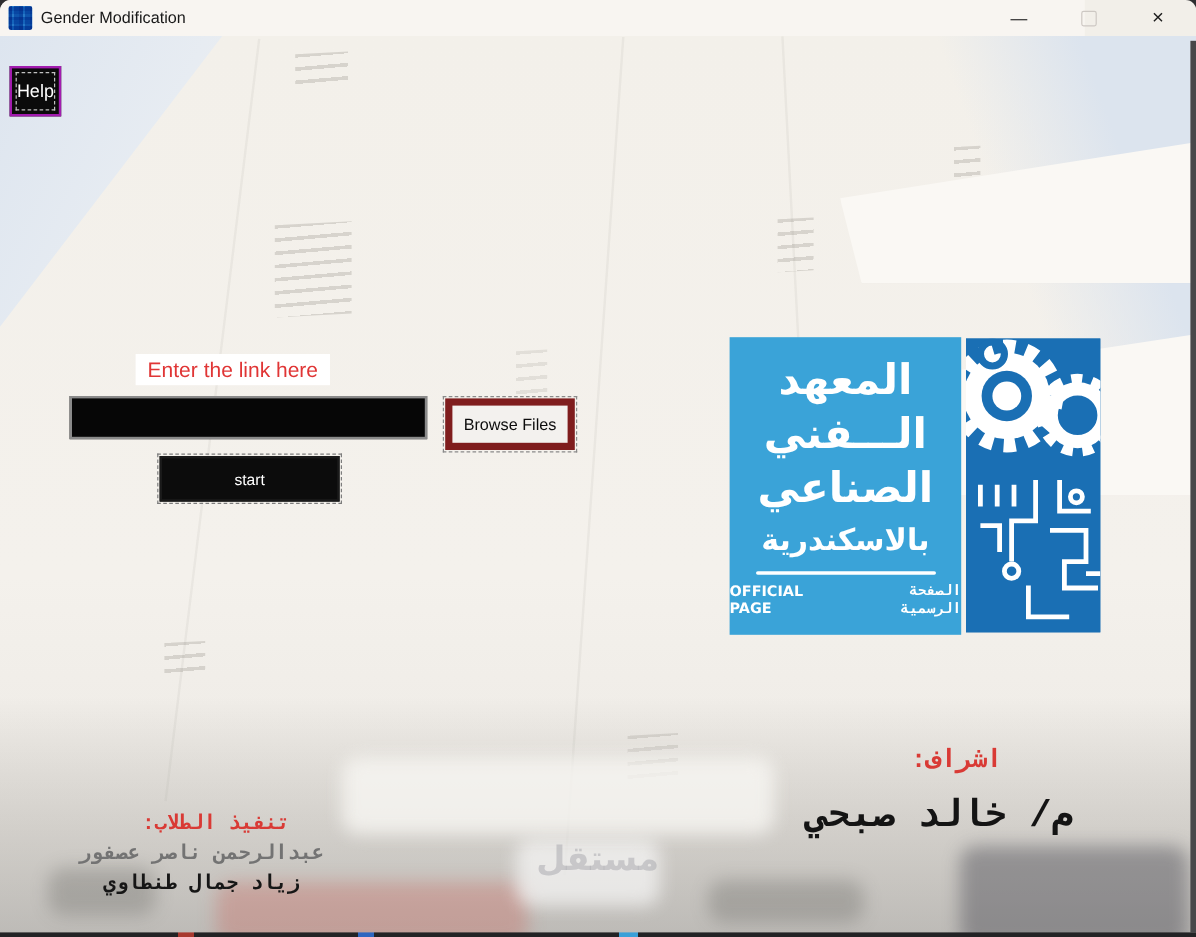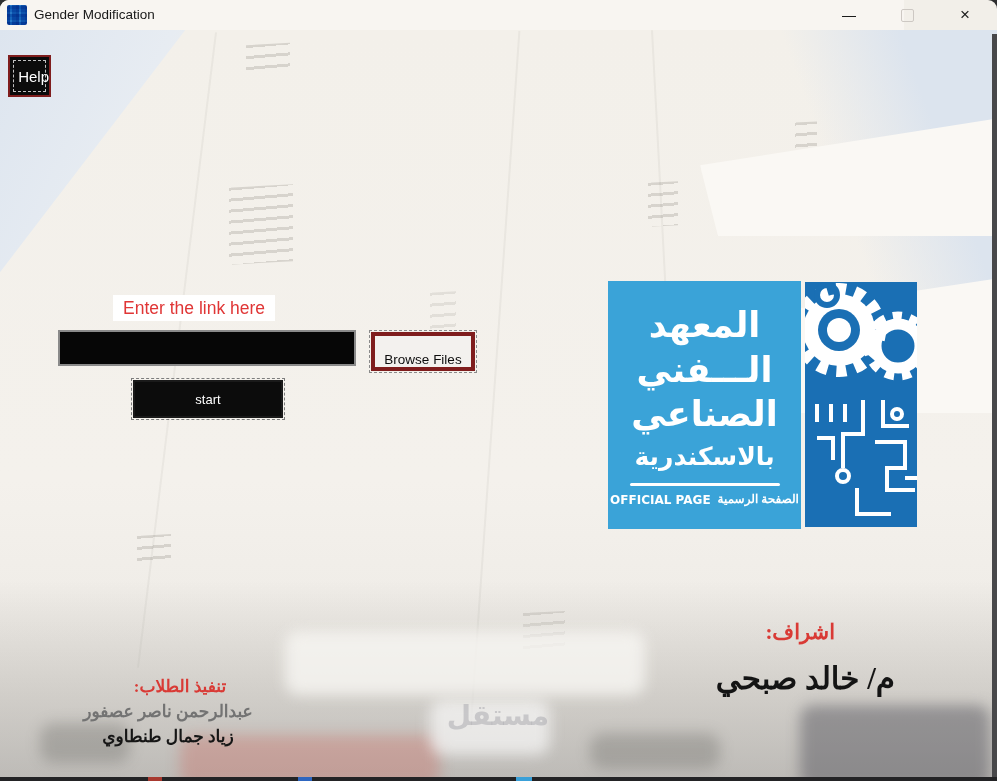--- a/index.html
+++ b/index.html
@@ -31,46 +31,46 @@
       background:linear-gradient(250deg,#dce4ee 0%,#dce4ee 28%,rgba(220,228,238,0) 62%);}
   .edgeline{width:2px;background:rgba(60,55,45,.05);}
   .slats{background:repeating-linear-gradient(178deg,rgba(95,90,80,.6) 0 3px,rgba(95,90,80,0) 3px 11px);opacity:.32;transform:skewY(-3deg);}
   .pane{background:#faf8f4;box-shadow:0 3px 8px rgba(90,85,75,.08);}
   #street{left:0;bottom:0;width:997px;height:200px;
       background:linear-gradient(180deg,rgba(200,197,192,0) 0%,rgba(178,175,170,.45) 55%,rgba(152,150,147,.55) 100%);}
   .blob{filter:blur(7px);border-radius:14px;}
 
   
   #help-btn{left:8px;top:55px;width:39px;height:38px;background:#0b0b0b;color:#fff;
-      border:2px solid #7f1d1d;outline:1px dashed rgba(255,255,255,.75);outline-offset:-6px;
-      font-size:15px;display:flex;align-items:center;justify-content:flex-end;cursor:pointer;}
+      border:2px solid #a21caf;outline:1px dashed rgba(255,255,255,.75);outline-offset:-6px;
+      font-size:15px;display:flex;align-items:center;justify-content:center;cursor:pointer;}
   #link-label{left:113px;top:295px;height:26px;line-height:26px;padding:0 10px;background:#ffffff;
       color:#e03636;font-size:17.5px;}
   #link-input{left:58px;top:330px;width:286px;height:32px;background:#060606;border:2px solid #8a8a8a;
       color:#fff;font-size:14px;padding:0 4px;box-sizing:content-box;}
   #browse-btn{left:371px;top:332px;width:96px;height:31px;background:#f3f1ee;color:#0d0d0d;
-      border:4px solid #7f1d1d;outline:1px dashed #8a8a8a;outline-offset:1px;
-      font-size:13.5px;display:flex;align-items:flex-end;justify-content:center;cursor:pointer;}
+      border:6px solid #7f1d1d;outline:1px dashed #8a8a8a;outline-offset:1px;
+      font-size:13.5px;display:flex;align-items:center;justify-content:center;cursor:pointer;}
   #start-btn{left:133px;top:380px;width:146px;height:34px;background:#0c0c0c;color:#fff;
       border:2px solid #1a1a1a;outline:1px dashed #7d7d7d;outline-offset:1px;
       font-size:13px;display:flex;align-items:center;justify-content:center;cursor:pointer;}
 
   
   #logo{left:608px;top:280px;width:310px;height:250px;}
   #logo-left{left:0;top:1px;width:193px;height:248px;background:#3aa3d8;color:#fff;
       display:flex;flex-direction:column;align-items:center;justify-content:center;
       font-family:"DejaVu Sans",sans-serif;font-weight:bold;direction:rtl;}
   .logo-line{line-height:1.28;font-size:35px;letter-spacing:0;}
   .logo-line4{font-size:25px;margin-top:4px;}
   #logo-divider{width:150px;height:3px;background:#fff;border-radius:2px;margin:10px 0 6px 0;}
   #logo-footer{display:flex;gap:7px;align-items:center;font-size:12px;direction:ltr;}
   #logo-right{left:197px;top:2px;width:112px;height:245px;background:#1a6fb4;}
 
   
-  .ar{font-family:Liberation Serif, serif;font-weight:bold;direction:rtl;}
+  .ar{font-family:Liberation Mono, monospace;font-weight:bold;direction:rtl;}
   #sup-label{left:695px;top:620px;width:140px;text-align:right;font-size:21px;color:#d93a35;}
   #sup-name{left:645px;top:660px;width:250px;text-align:right;font-size:31px;color:#141414;}
   #stu-label{left:80px;top:676px;width:200px;text-align:center;font-size:17px;color:#d93a35;}
   #stu-1{left:58px;top:701px;width:220px;text-align:center;font-size:17px;color:#737373;}
   #stu-2{left:58px;top:726px;width:220px;text-align:center;font-size:17px;color:#161616;}
 
   
   #wm{left:398px;top:696px;width:200px;text-align:center;color:rgba(165,165,172,.5);}
   #wm-ar{font-size:28px;font-weight:bold;font-family:"DejaVu Sans",sans-serif;direction:rtl;line-height:40px;}
   #wm-en{font-size:26px;font-weight:bold;letter-spacing:1px;line-height:26px;color:rgba(178,178,184,.45);}

